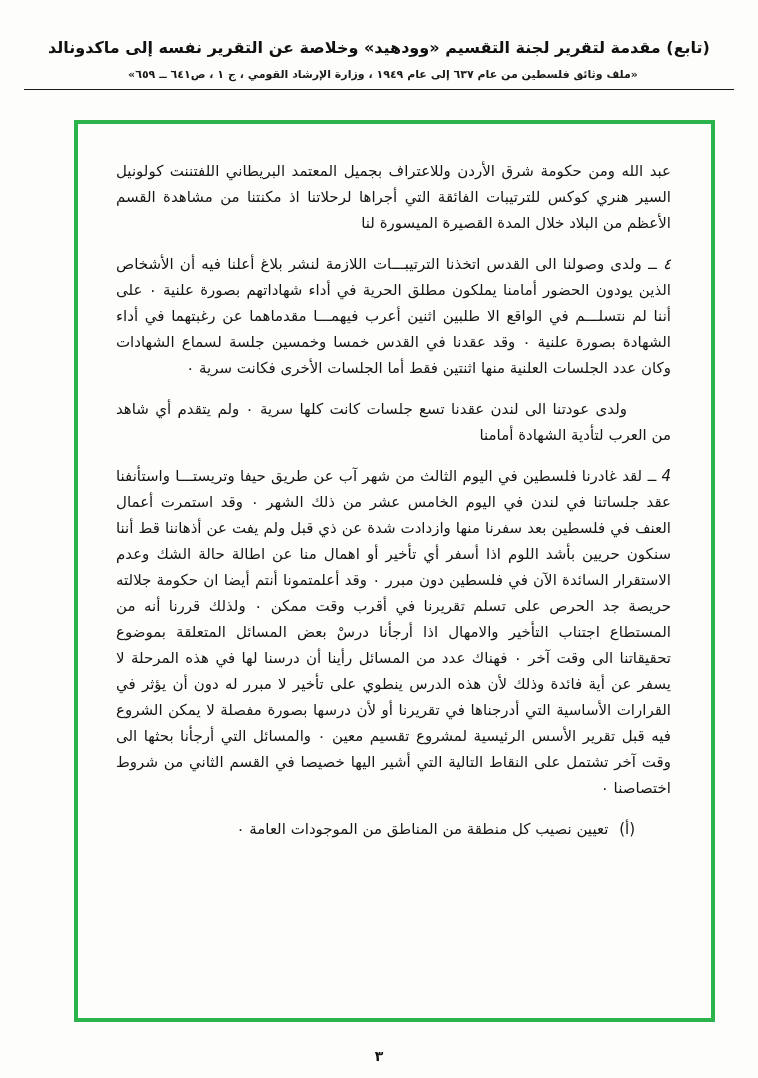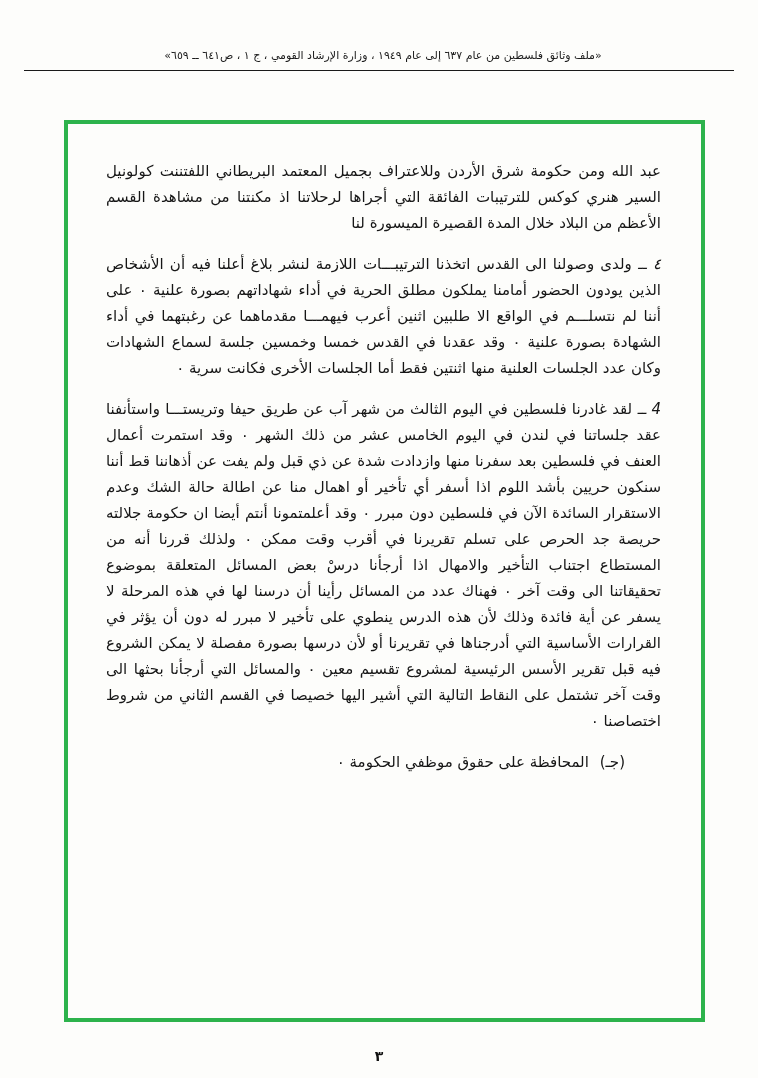--- a/index.html
+++ b/index.html
@@ -25,36 +25,36 @@
 
   .doc-title {
     font-size: 16px;
     font-weight: bold;
     letter-spacing: 0.2px;
     color: #111;
   }
 
   .doc-subtitle {
     font-size: 11px;
-    font-weight: normal;
+    font-weight: bold;
     margin-top: 11px;
     color: #1b1b1b;
     padding-left: 8px;
   }
 
   .header-divider {
     border: none;
     border-top: 1.5px solid #1a1a1a;
     width: 710px;
     margin: 8px auto 0 auto;
   }
 
   .highlight-box {
     position: absolute;
-    left: 64px;
+    left: 74px;
     top: 120px;
     width: 641px;
     height: 902px;
     border: 4px solid #2db34c;
     background: transparent;
   }
 
   .text-column {
     direction: rtl;
     text-align: justify;
@@ -100,45 +100,49 @@
     text-align: center;
     font-size: 14px;
     font-weight: bold;
     color: #111;
   }
 </style>
 </head>
 <body style="background: rgb(253, 253, 251);">
 
 <header class="doc-header">
+  <h1 class="doc-title">(تابع) مقدمة لتقرير لجنة التقسيم «وودهيد» وخلاصة عن التقرير نفسه إلى ماكدونالد</h1>
   <div class="doc-subtitle">«ملف وثائق فلسطين من عام ٦٣٧ إلى عام ١٩٤٩ ، وزارة الإرشاد القومي ، ج ١ ، ص٦٤١ ــ ٦٥٩»</div>
   <hr class="header-divider">
 </header>
 
 <div class="highlight-box" style="border-color: rgb(45, 179, 76);">
   <div class="text-column">
 
     <p class="para">
       <span>عبد الله ومن حكومة شرق الأردن وللاعتراف بجميل المعتمد البريطاني اللفتننت كولونيل السير هنري كوكس للترتيبات الفائقة التي أجراها لرحلاتنا اذ مكنتنا من مشاهدة القسم الأعظم من البلاد خلال المدة القصيرة الميسورة لنا</span>
     </p>
 
     <p class="para">
       <span class="item-marker">٤ ــ</span>
       <span>ولدى وصولنا الى القدس اتخذنا الترتيبـــات اللازمة لنشر بلاغ أعلنا فيه أن الأشخاص الذين يودون الحضور أمامنا يملكون مطلق الحرية في أداء شهاداتهم بصورة علنية ٠ على أننا لم نتسلـــم في الواقع الا طلبين اثنين أعرب فيهمـــا مقدماهما عن رغبتهما في أداء الشهادة بصورة علنية ٠ وقد عقدنا في القدس خمسا وخمسين جلسة لسماع الشهادات وكان عدد الجلسات العلنية منها اثنتين فقط أما الجلسات الأخرى فكانت سرية ٠</span>
     </p>
 
+    <p class="para first-line-indent">
+      <span>ولدى عودتنا الى لندن عقدنا تسع جلسات كانت كلها سرية ٠ ولم يتقدم أي شاهد من العرب لتأدية الشهادة أمامنا</span>
+    </p>
 
     <p class="para">
       <span class="item-marker">4 ــ</span>
       <span>لقد غادرنا فلسطين في اليوم الثالث من شهر آب عن طريق حيفا وتريستـــا واستأنفنا عقد جلساتنا في لندن في اليوم الخامس عشر من ذلك الشهر ٠ وقد استمرت أعمال العنف في فلسطين بعد سفرنا منها وازدادت شدة عن ذي قبل ولم يفت عن أذهاننا قط أننا سنكون حريين بأشد اللوم اذا أسفر أي تأخير أو اهمال منا عن اطالة حالة الشك وعدم الاستقرار السائدة الآن في فلسطين دون مبرر ٠ وقد أعلمتمونا أنتم أيضا ان حكومة جلالته حريصة جد الحرص على تسلم تقريرنا في أقرب وقت ممكن ٠ ولذلك قررنا أنه من المستطاع اجتناب التأخير والامهال اذا أرجأنا درسْ بعض المسائل المتعلقة بموضوع تحقيقاتنا الى وقت آخر ٠ فهناك عدد من المسائل رأينا أن درسنا لها في هذه المرحلة لا يسفر عن أية فائدة وذلك لأن هذه الدرس ينطوي على تأخير لا مبرر له دون أن يؤثر في القرارات الأساسية التي أدرجناها في تقريرنا أو لأن درسها بصورة مفصلة لا يمكن الشروع فيه قبل تقرير الأسس الرئيسية لمشروع تقسيم معين ٠ والمسائل التي أرجأنا بحثها الى وقت آخر تشتمل على النقاط التالية التي أشير اليها خصيصا في القسم الثاني من شروط اختصاصنا ٠</span>
     </p>
 
     <div class="list-block">
       <div class="list-item">
-        <span class="list-marker">(جـ)</span>
-        <span>المحافظة على حقوق موظفي الحكومة ٠</span>
+        <span class="list-marker">(أ)</span>
+        <span>تعيين نصيب كل منطقة من المناطق من الموجودات العامة ٠</span>
       </div>
     </div>
 
   </div>
 </div>
 
 <div class="page-number">٣</div>
 
 </body></html>

